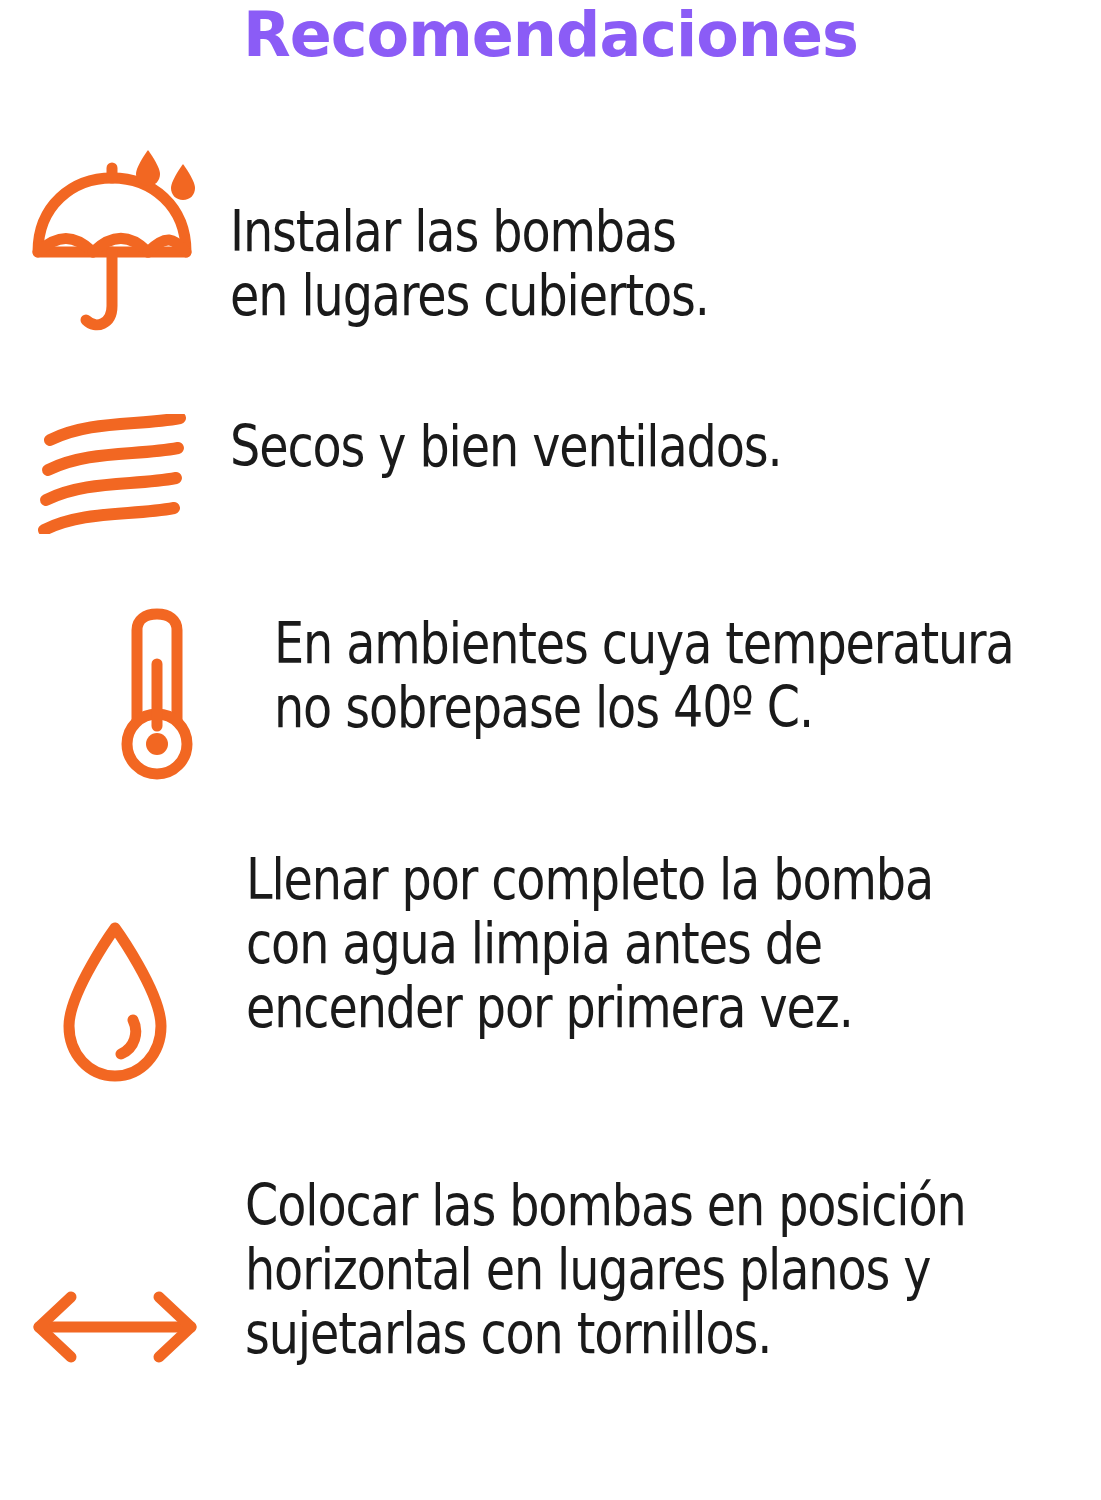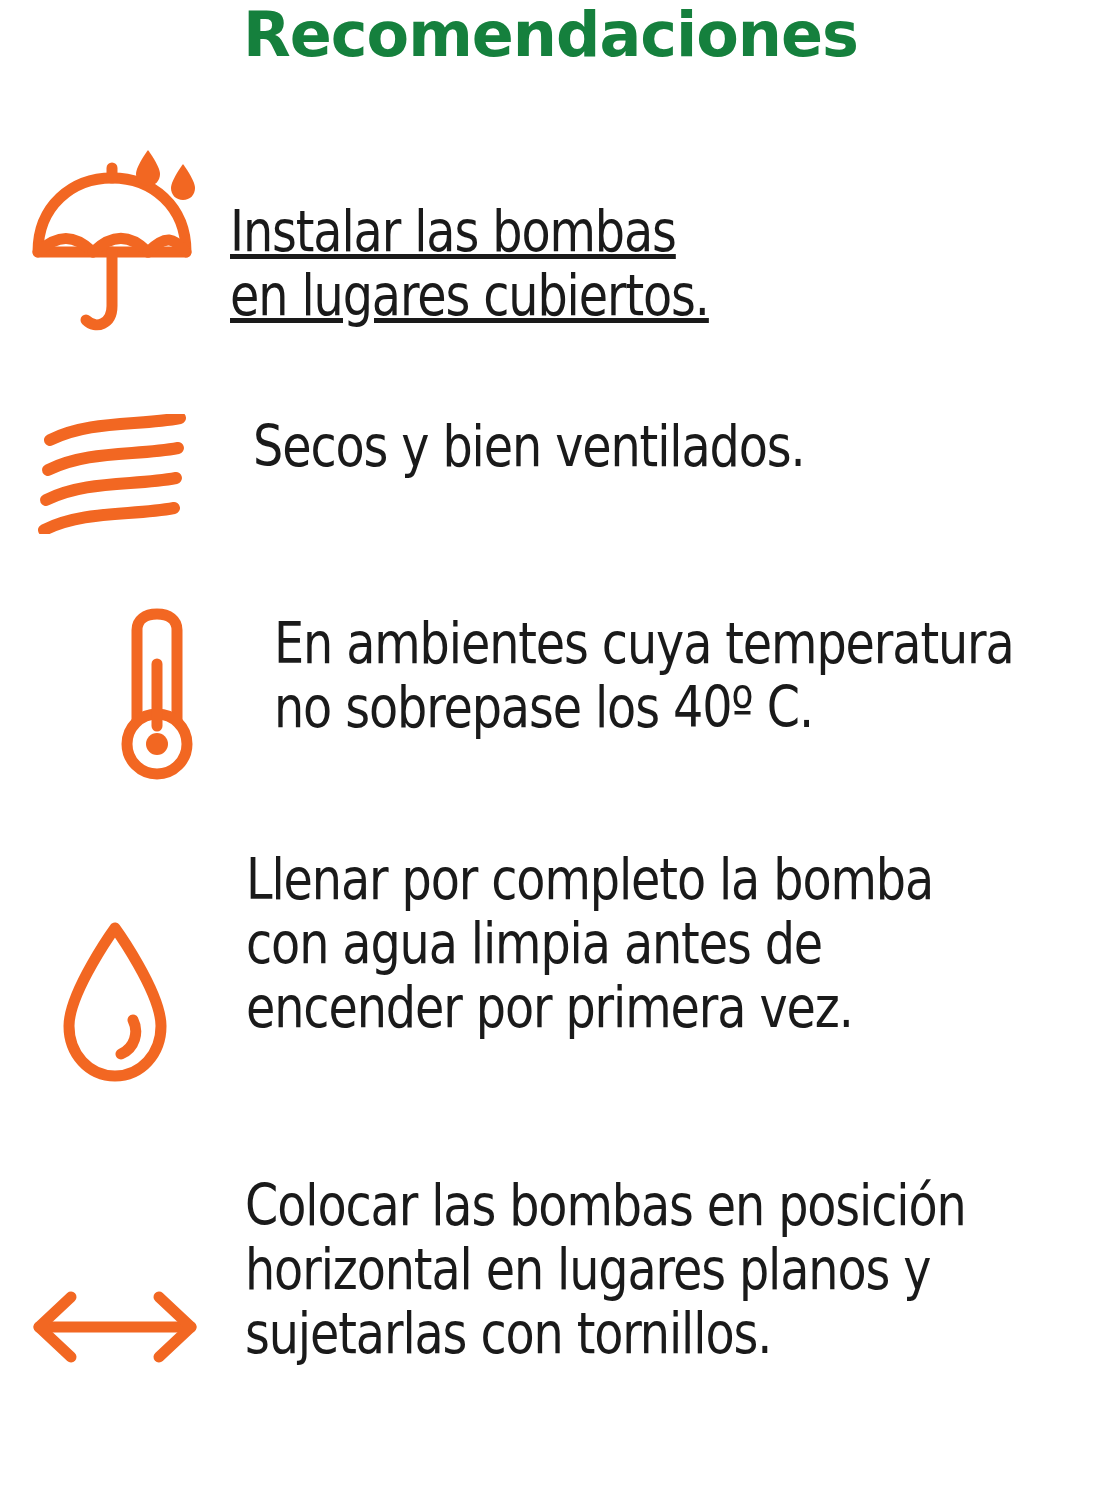--- a/index.html
+++ b/index.html
@@ -26,21 +26,21 @@
   .title {
     position: absolute;
     left: 0;
     top: 2px;
     width: 1101px;
     text-align: center;
     font-family: "DejaVu Sans", sans-serif;
     font-weight: 700;
     font-size: 62px;
     letter-spacing: -1px;
-    color: #15803d;
+    color: #8b5cf6;
     line-height: 1.05;
   }
 
   .list {
     position: absolute;
     left: 0;
     top: 120px;
     width: 1101px;
   }
 
@@ -73,26 +73,26 @@
     color: #1a1a1a;
     font-weight: 400;
     letter-spacing: -1.2px;
     transform: scaleX(0.93);
     transform-origin: left top;
     white-space: pre-line;
   }
 
   
   .row-1 { height: 250px; }
-  .row-2 { height: 200px; gap: 23px; }
+  .row-2 { height: 200px; }
   .row-3 { height: 250px; margin-left: 44px; }
   .row-4 { height: 320px; gap: 16px; }
   .row-5 { height: 260px; gap: 15px; }
 
-  .row-1 .text-cell { padding-top: 80px; text-decoration: underline; }
+  .row-1 .text-cell { padding-top: 80px; }
   .row-2 .text-cell { padding-top: 45px; }
   .row-3 .text-cell { padding-top: 42px; }
   .row-4 .text-cell { padding-top: 28px; }
   .row-5 .text-cell { padding-top: 34px; }
 
   .row-1 .icon-cell { padding-top: 14px; }
   .row-2 .icon-cell { padding-top: 44px; }
   .row-3 .icon-cell { padding-top: 38px; }
   .row-4 .icon-cell { padding-top: 100px; }
   .row-5 .icon-cell { padding-top: 142px; }

